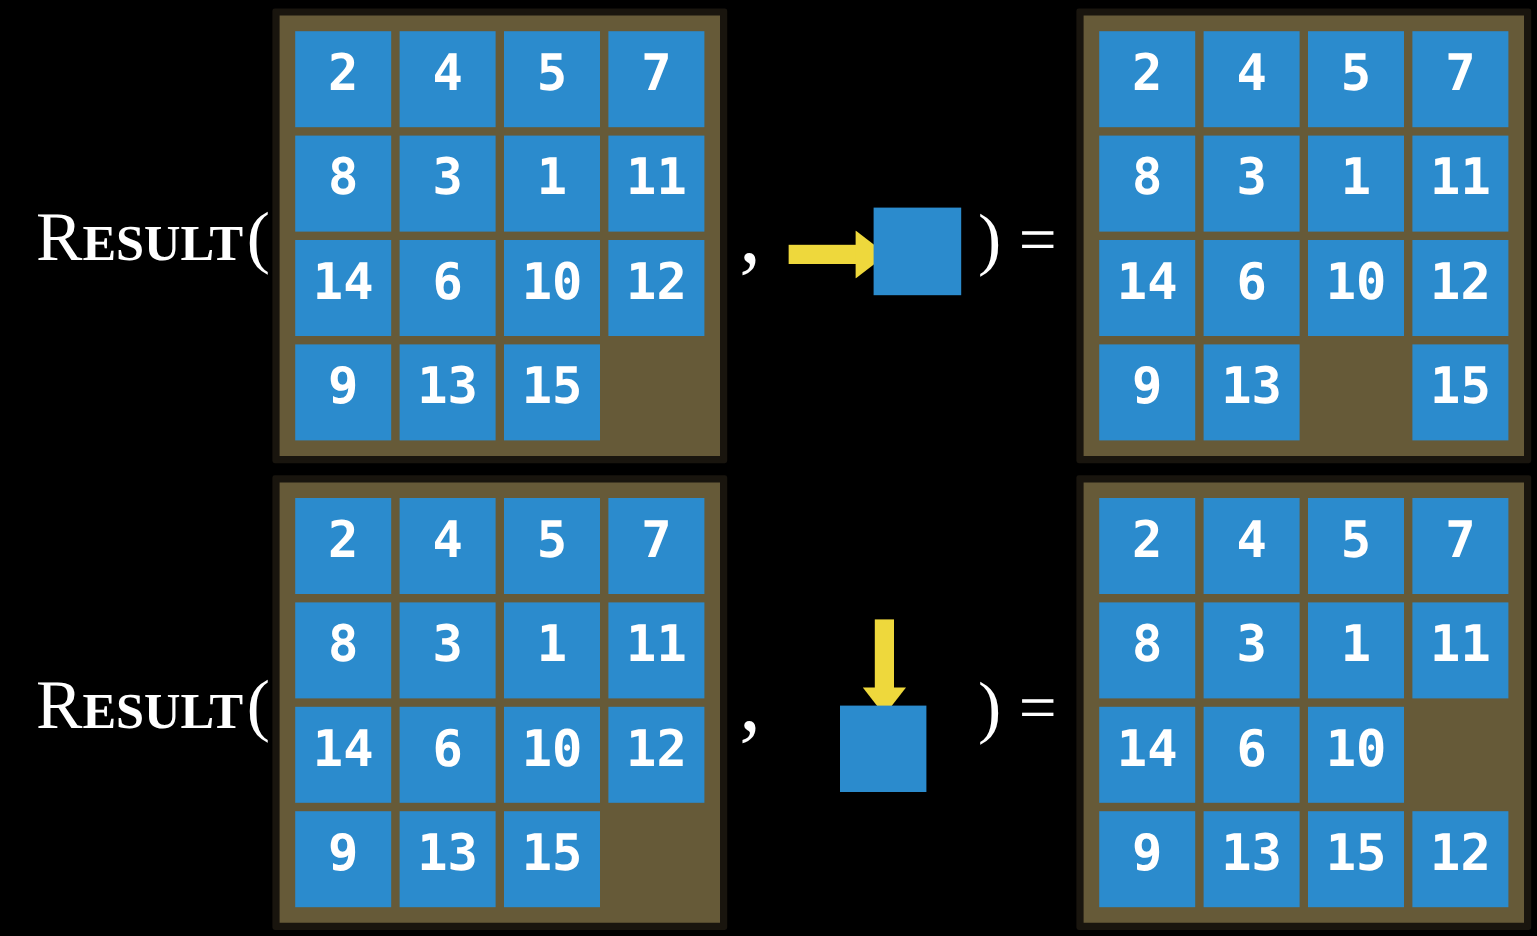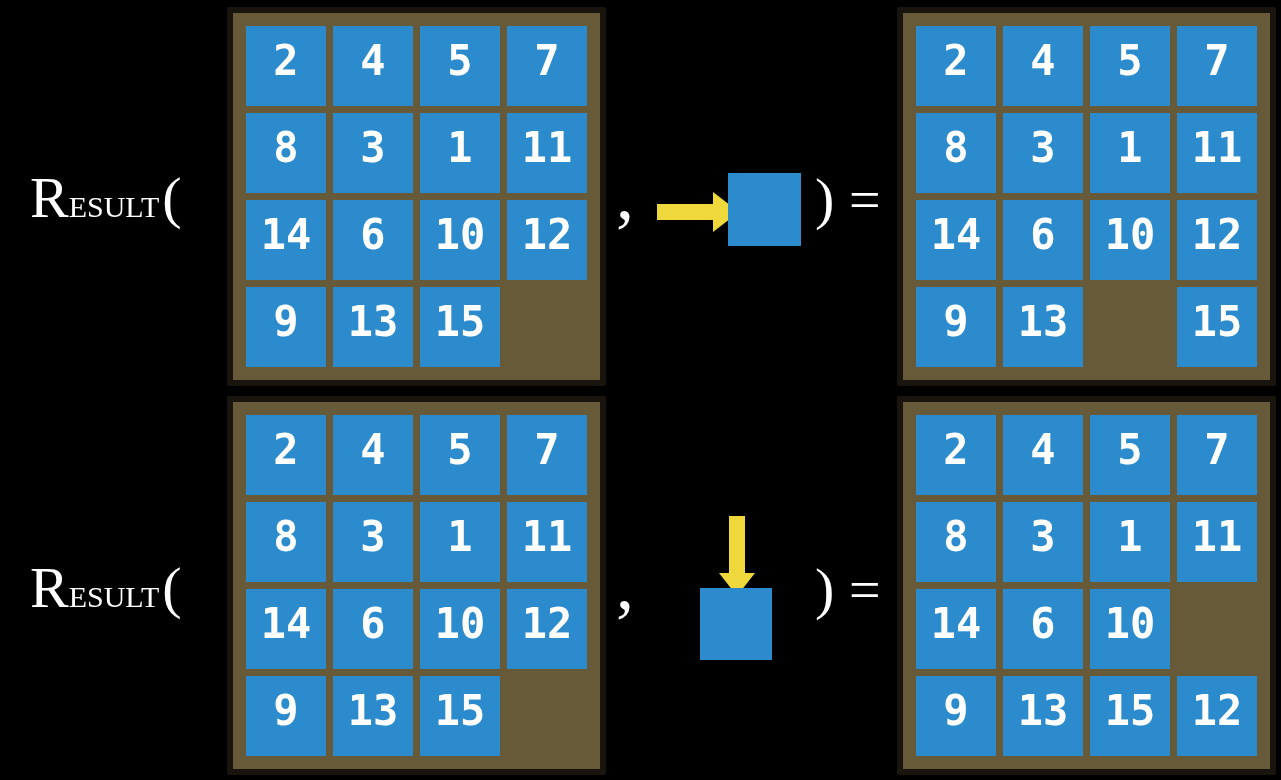--- a/index.html
+++ b/index.html
@@ -51,21 +51,21 @@
 
   
   .formula-label {
     position: absolute;
     display: flex;
     align-items: baseline;
     color: var(--text-white);
     white-space: nowrap;
   }
   .func-initial { font-size: 58px; line-height: 1; }
-  .func-rest   { font-size: 30px; line-height: 1; }
+  .func-rest   { font-size: 42px; line-height: 1; font-weight: bold; }
   .open-paren  { font-size: 58px; line-height: 1; margin-left: 3px; font-weight: 300; }
   .comma       { position: absolute; font-size: 72px; line-height: 1; color: var(--text-white); }
   .close-paren { position: absolute; font-size: 58px; line-height: 1; color: var(--text-white); }
   .equals      { position: absolute; font-size: 56px; line-height: 1; color: var(--text-white); }
 
   
   .move-square {
     position: absolute;
     background: var(--tile-blue);
   }

